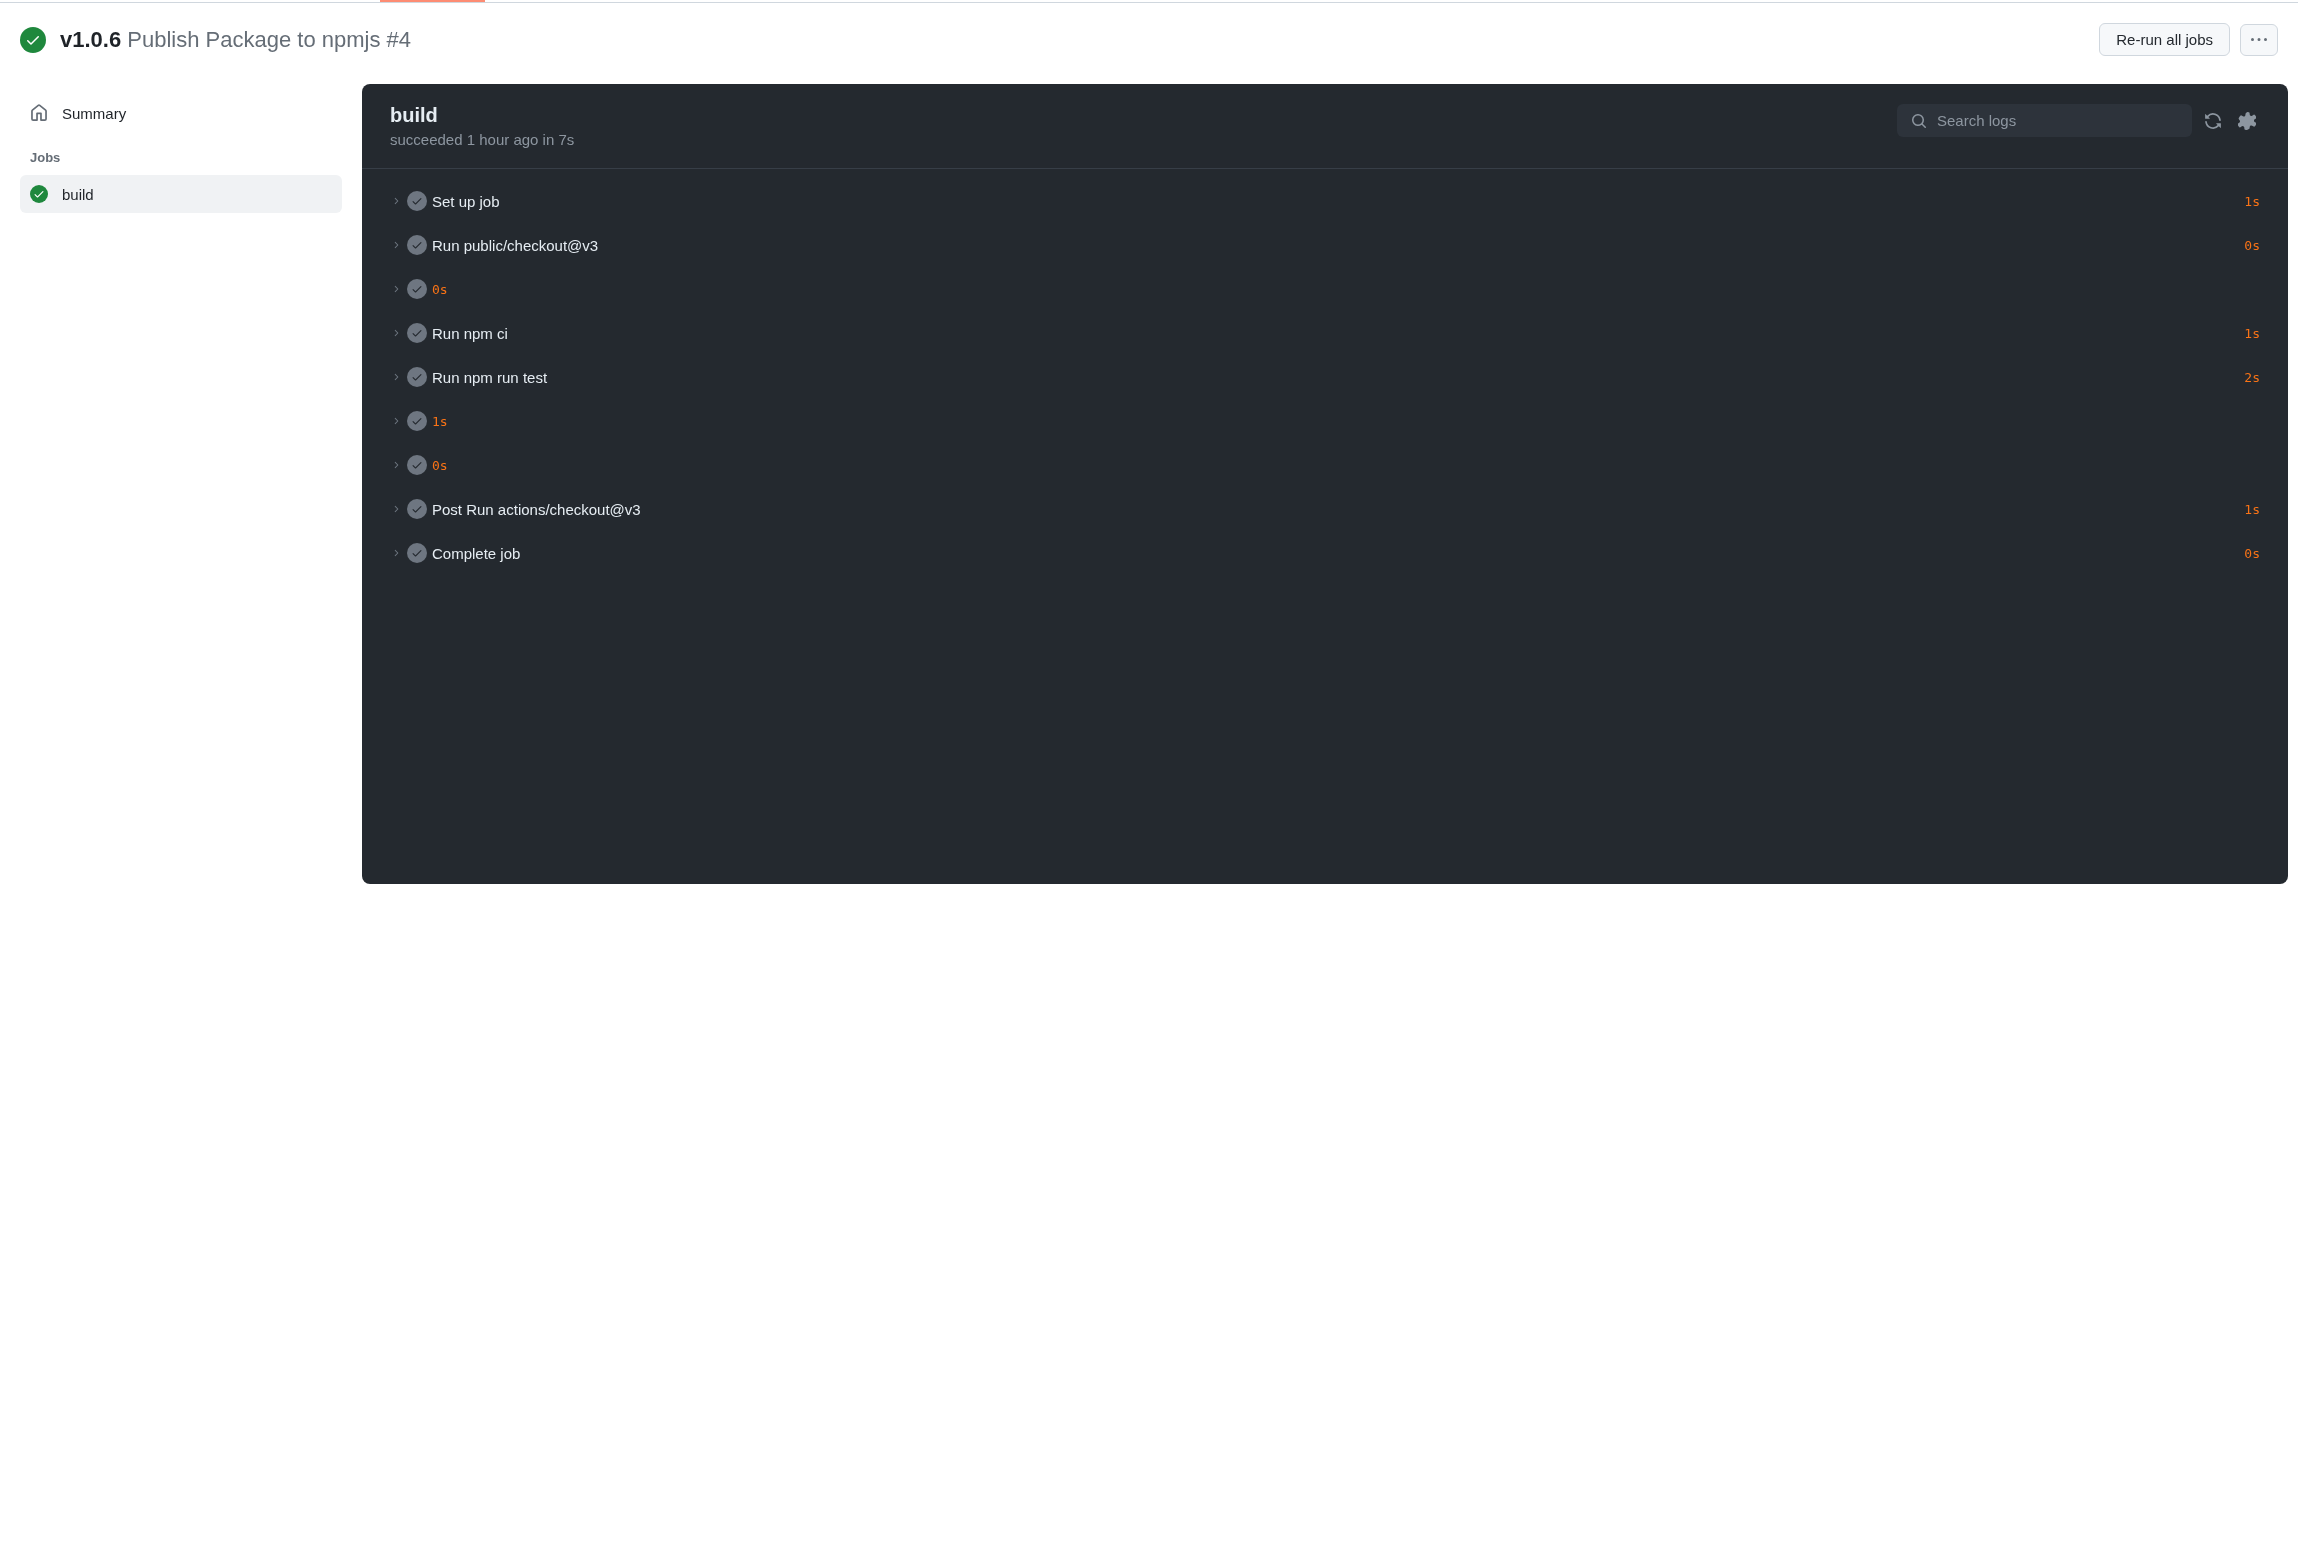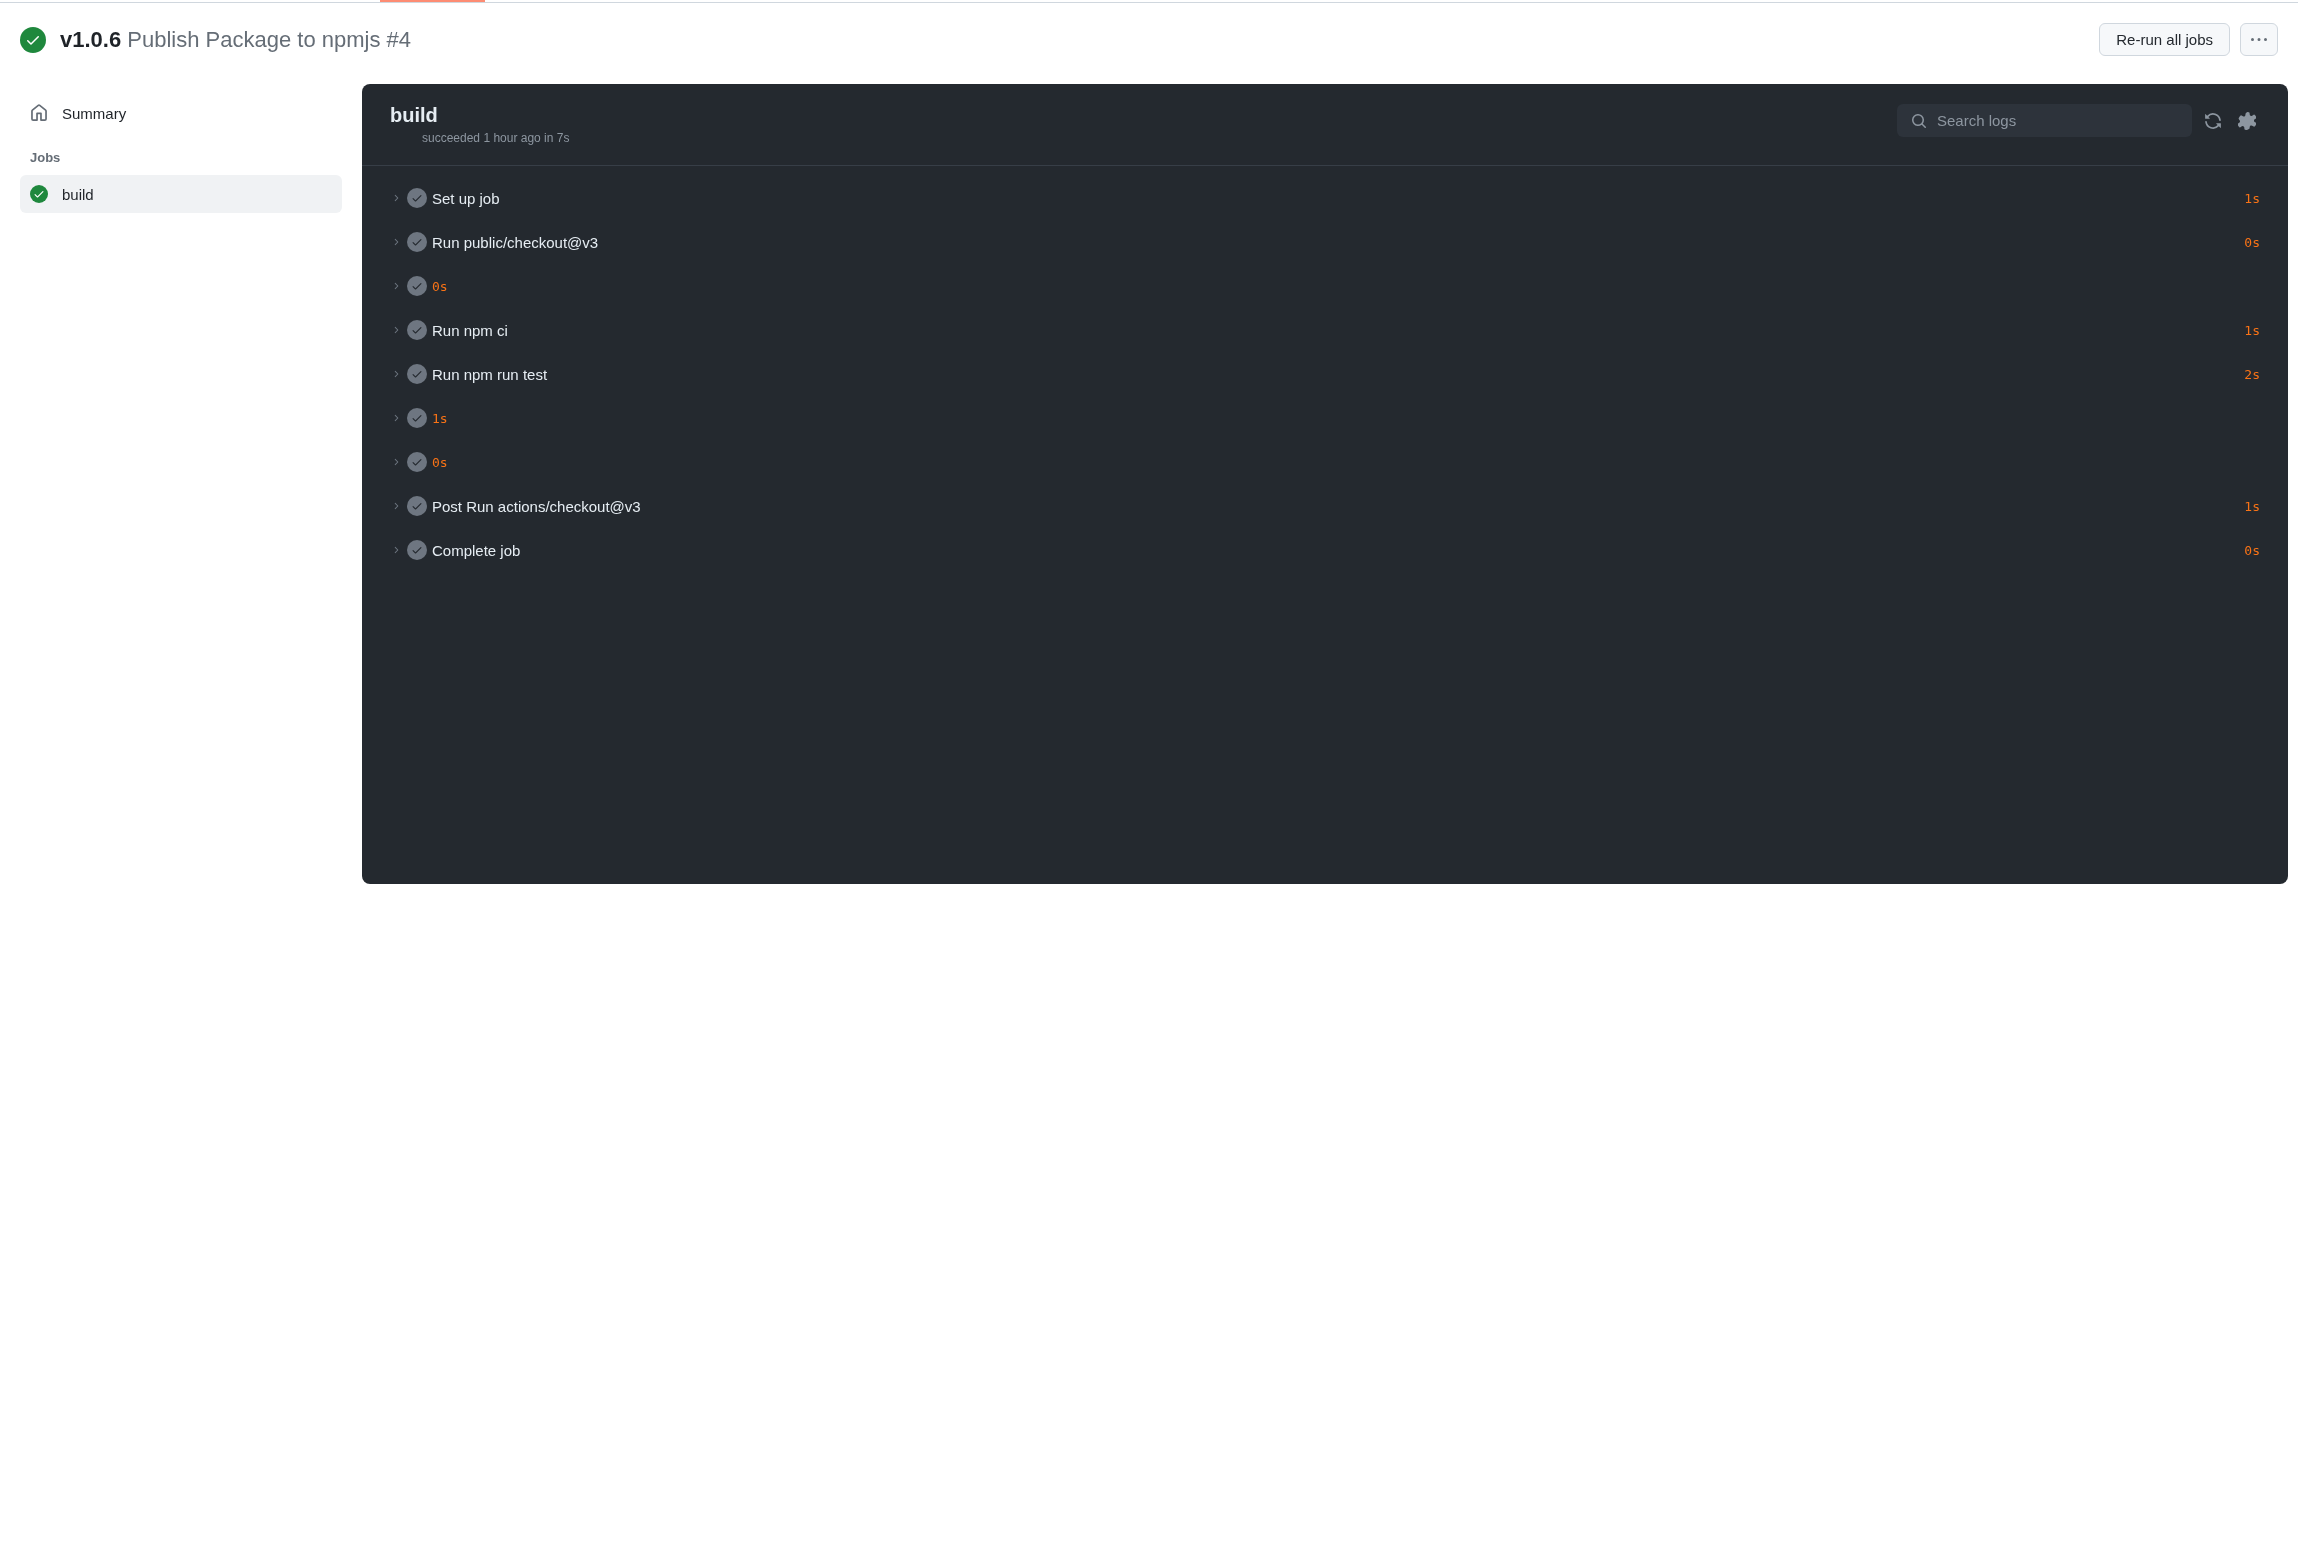--- a/index.html
+++ b/index.html
@@ -58,20 +58,21 @@
     }
     .header-title .version {
       font-weight: 600;
     }
     .header-title .subtitle {
       color: #656d76;
     }
     .header-actions {
       display: flex;
       gap: 10px;
+      align-items: center;
     }
     .btn {
       border: 1px solid #d0d7de;
       background: #f6f8fa;
       border-radius: 6px;
       padding: 7px 16px;
       font-size: 15px;
       font-weight: 500;
       cursor: pointer;
       color: #24292f;
@@ -146,23 +147,22 @@
       display: flex;
       flex-direction: column;
       gap: 4px;
     }
     .content-title {
       font-size: 20px;
       font-weight: 600;
       color: #e6edf3;
     }
     .content-subtitle {
-      font-size: 12px;
+      font-size: 15px;
       color: #8d96a0;
-      margin-left: 32px;
     }
     .content-header-right {
       display: flex;
       align-items: center;
       gap: 8px;
     }
     .search-box {
       display: flex;
       align-items: center;
       background: #2d333b;

